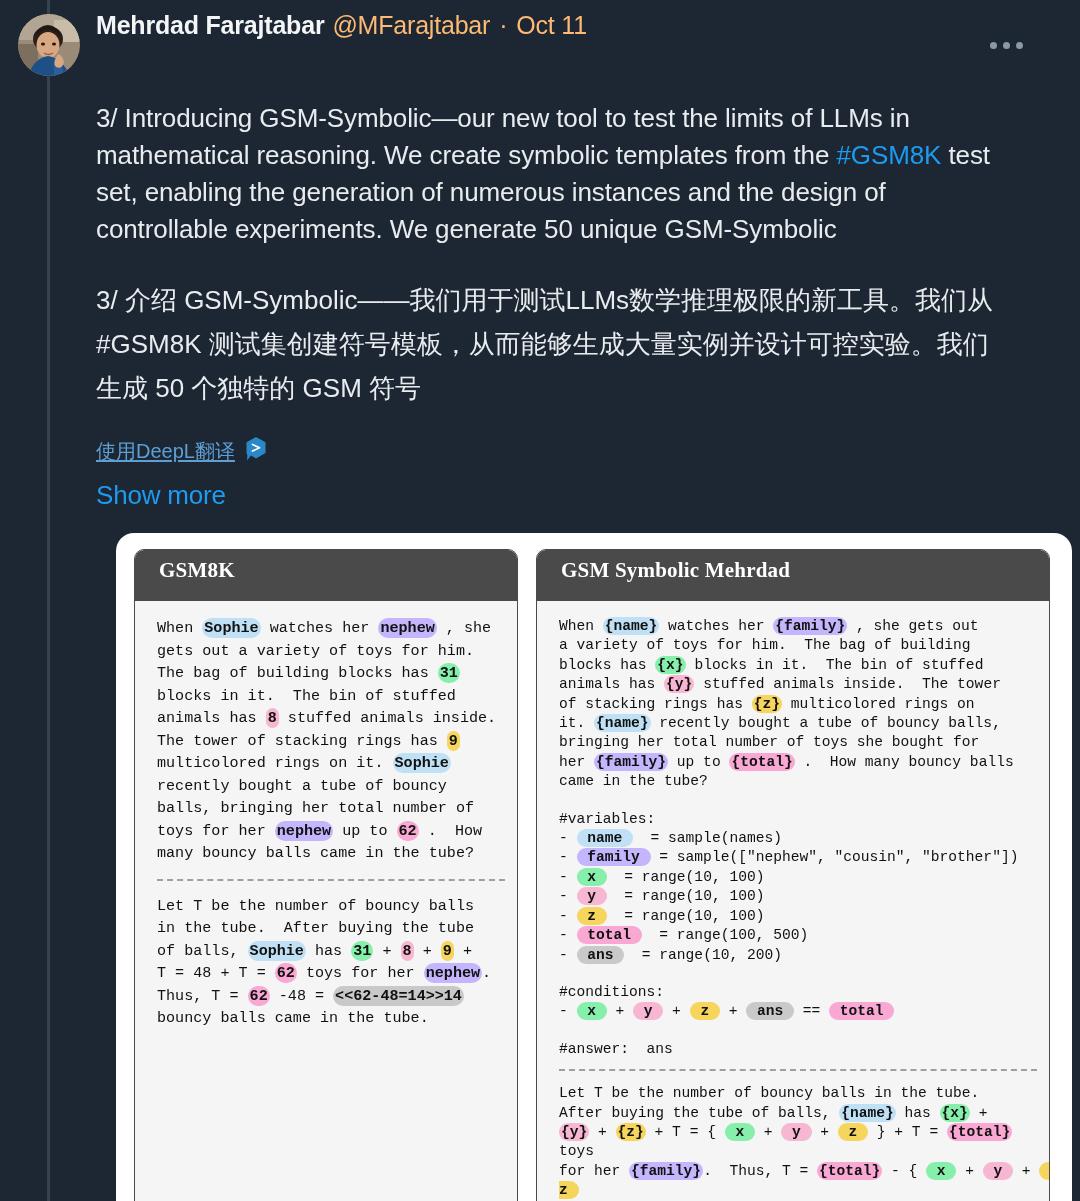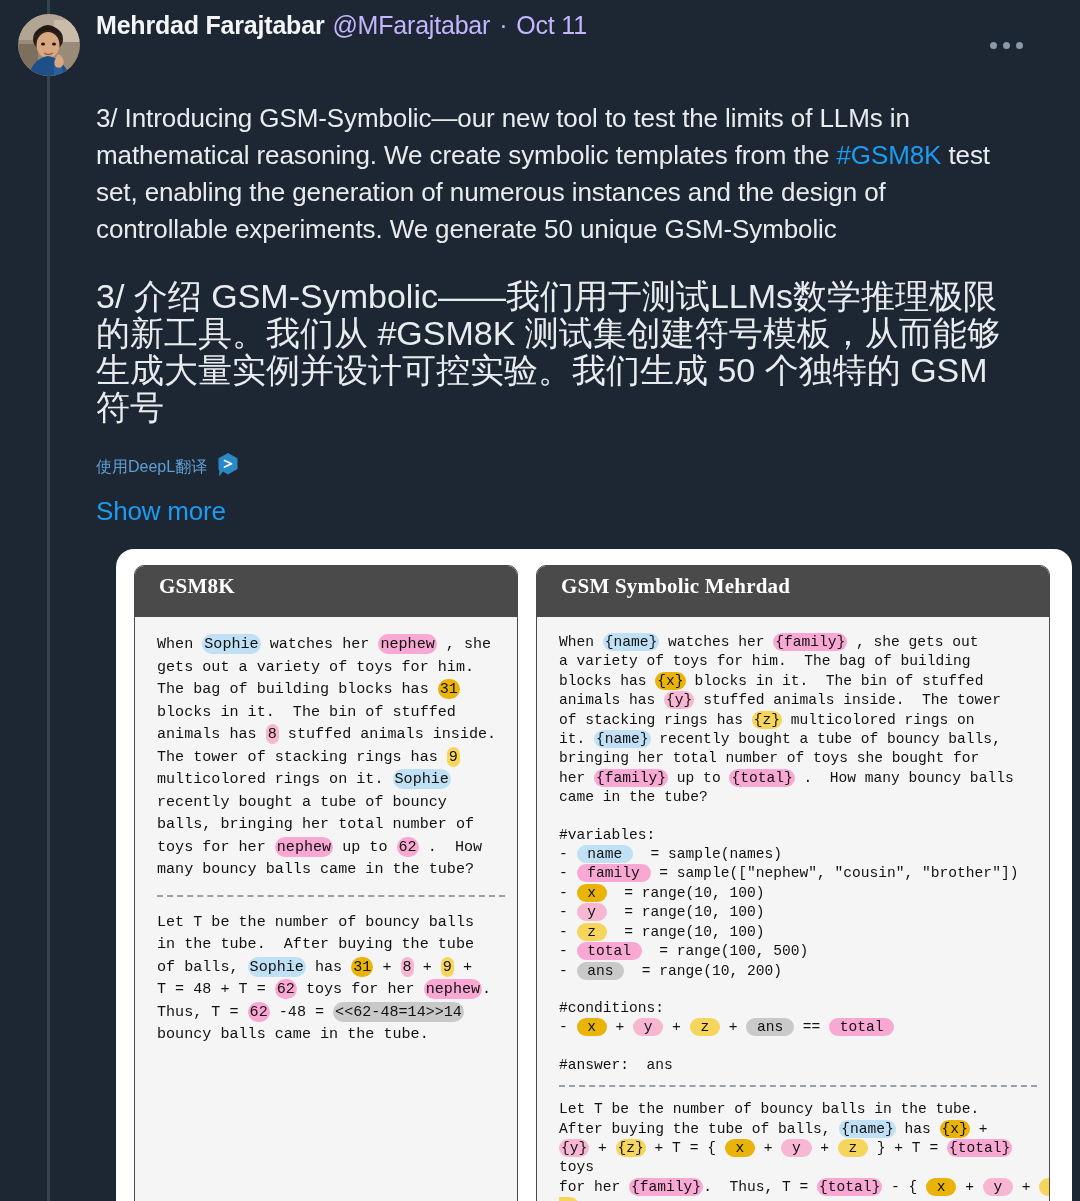--- a/index.html
+++ b/index.html
@@ -68,21 +68,21 @@
   }
   .display-name {
     font-size: 25px;
     font-weight: 700;
     color: #f3f5f7;
     letter-spacing: -0.2px;
   }
   .handle, .dot, .date {
     font-size: 25px;
     font-weight: 400;
-    color: #c4b5fd;
+    color: #fdba74;
     margin-left: 8px;
     letter-spacing: -0.2px;
   }
   .dot { margin-left: 9px; margin-right: 0px; }
   .date { margin-left: 9px; }
 
   .more-btn {
     position: absolute;
     right: 18px;
     top: 22px;
@@ -108,36 +108,37 @@
     font-size: 26px;
     line-height: 37px;
     color: #e9ecef;
     letter-spacing: -0.1px;
     margin: 24px 0 0 0;
     word-wrap: break-word;
   }
   .tweet-text .hashtag { color: #1d9bf0; }
 
   .tweet-text-cn {
-    font-size: 34px;
-    line-height: 37px;
+    font-size: 26px;
+    line-height: 44px;
     color: #e9ecef;
     letter-spacing: 0px;
     margin: 30px 0 0 0;
   }
 
   .deepl-row {
     display: flex;
     align-items: center;
     margin-top: 26px;
     gap: 10px;
   }
   .deepl-link {
-    font-size: 16px;
+    font-size: 20px;
     color: #5e9fd4;
+    text-decoration: underline;
     text-underline-offset: 2px;
     letter-spacing: 0px;
   }
   .deepl-icon { display: block; }
 
   .show-more {
     display: inline-block;
     margin-top: 14px;
     font-size: 26px;
     color: #1d9bf0;
@@ -193,24 +194,24 @@
   .divider {
     border: 0;
     border-top: 2px dashed #9aa0a6;
     margin: 14px 0 0 0;
   }
   .panel.right .divider { margin-top: 10px; }
 
   .pre { white-space: pre-wrap; margin: 0; font: inherit; }
 
   
-  .hl { border-radius: 10px; padding: 1px 2px; }
+  .hl { border-radius: 10px; padding: 1px 2px; font-weight: bold; }
   .hl-blue   { background: #bfe0f5; }
-  .hl-peach  { background: #f9a8d4; margin-top: 8px; }
-  .hl-purple { background: #eab308; }
+  .hl-peach  { background: #c4b5fd; margin-top: 8px; }
+  .hl-purple { background: #86efac; }
   .hl-pink   { background: #f7b6d2; }
   .hl-yellow { background: #f6d55c; }
   .hl-green  { background: #f9a8d4; }
   .hl-gray   { background: #c9c9c9; }
 
   .spacer-blank { height: 18px; }
 </style>
 </head>
 <body>
 

